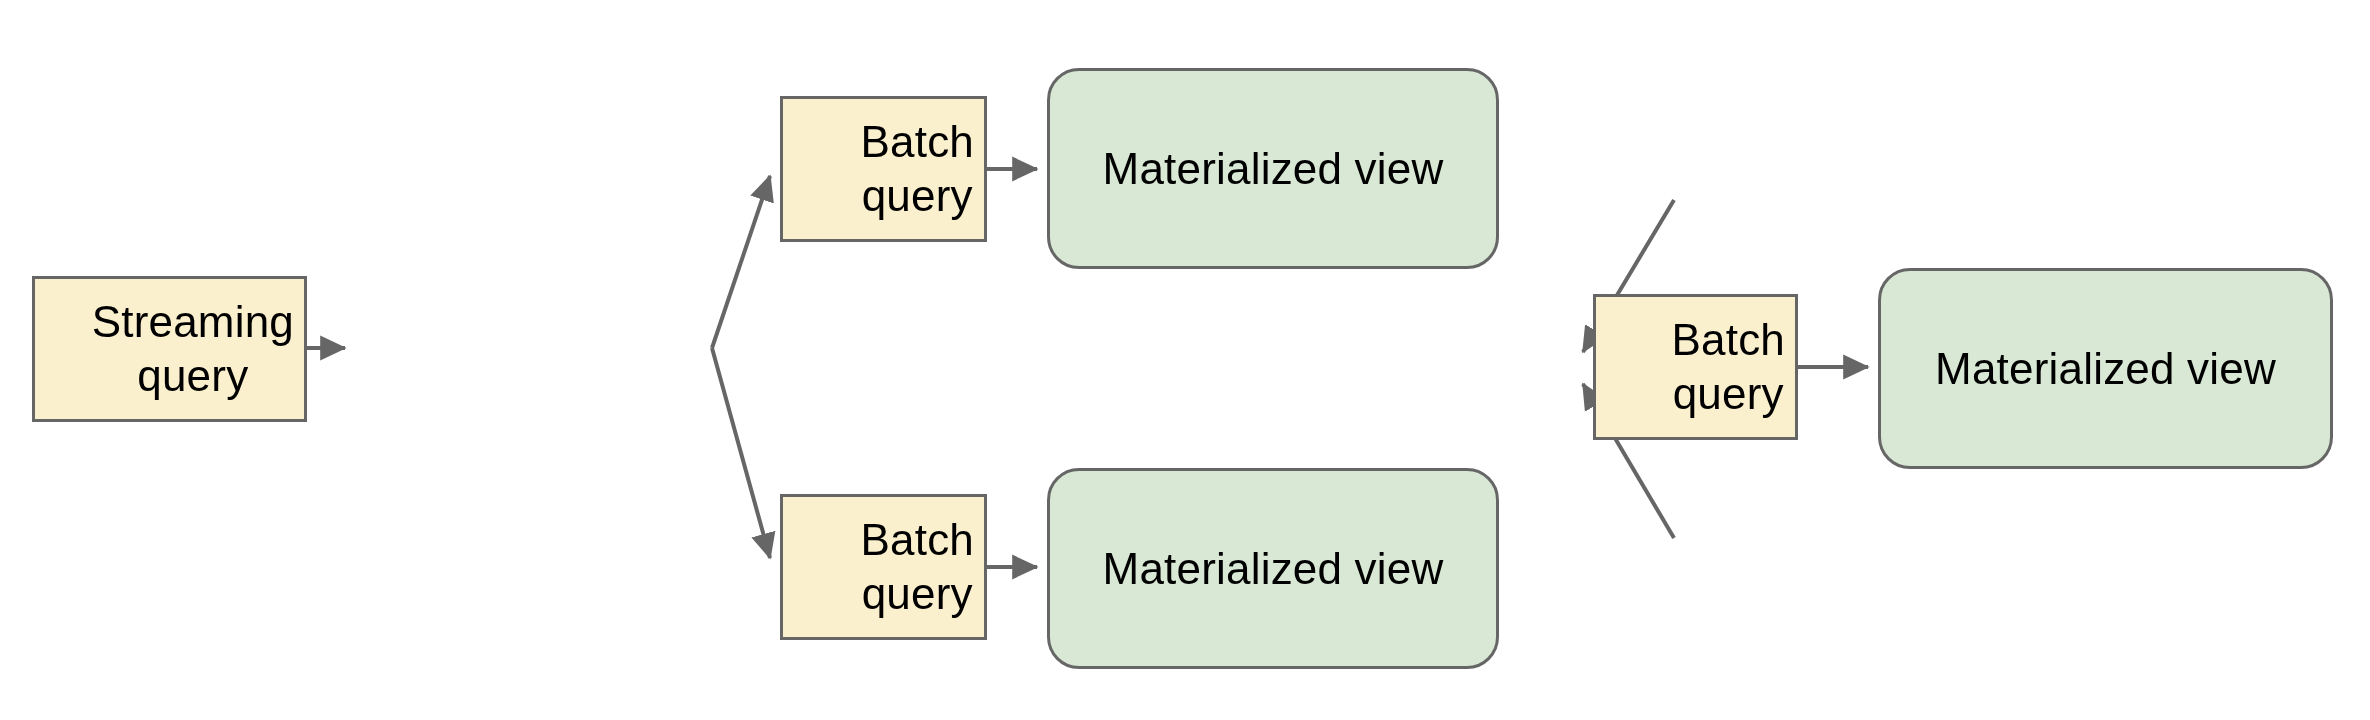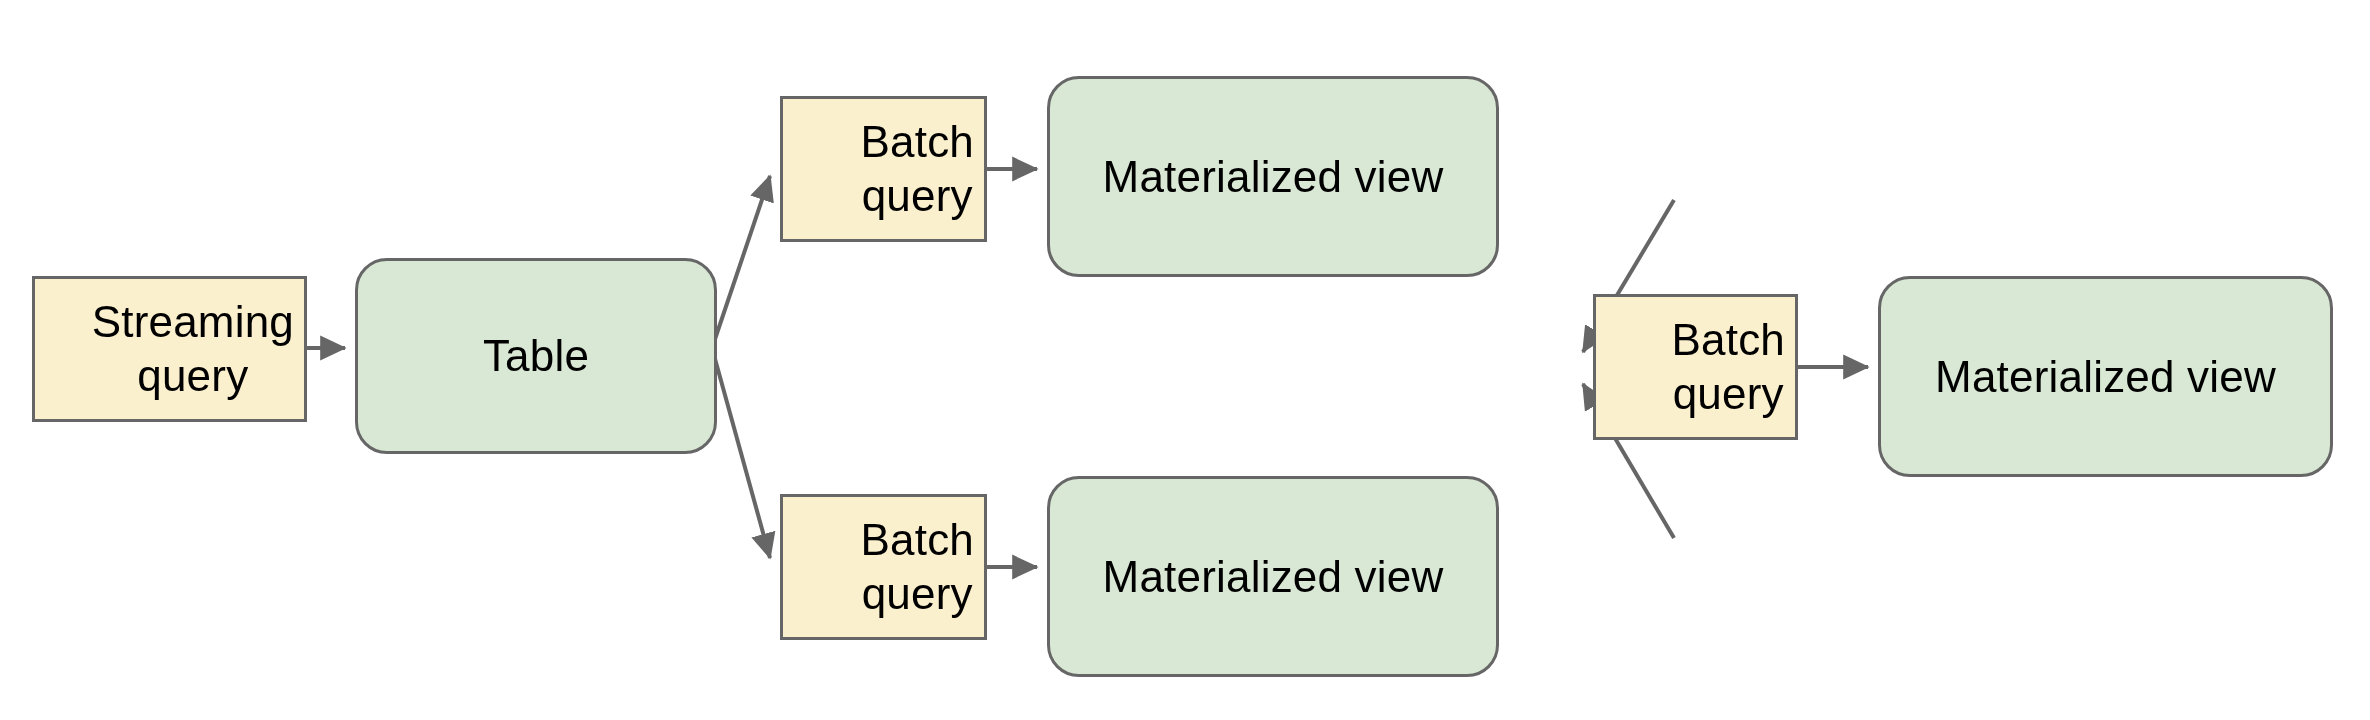--- a/index.html
+++ b/index.html
@@ -38,21 +38,20 @@
     font-size: 44px;
     line-height: 1.22;
     letter-spacing: 0.2px;
     z-index: 2;
   }
   .node-rect {
     border-radius: 0;
   }
   .node-rounded {
     border-radius: 32px;
-    margin-top: 8px;
   }
   .fill-yellow { background: #fbf0cd; justify-content: flex-end; }
   .fill-green  { background: #d8e8d4; }
   .node-label {
     display: block;
     white-space: pre-line;
     padding: 0 10px;
   }
 </style>
 </head>
@@ -82,23 +81,20 @@
     <path class="edge" fill="none" stroke="#666666" stroke-width="4" marker-end="url(#arrowhead)" d="M 1674 538 L 1583 384"></path>
 
     <path class="edge" fill="none" stroke="#666666" stroke-width="4" marker-end="url(#arrowhead)" d="M 1798 367 L 1868 367"></path>
   </svg>
 
   <div class="node node-rect fill-yellow" id="node-streaming-query" style="left: 32px; top: 276px; width: 275px; height: 146px; background: rgb(251, 240, 205); border-color: rgb(102, 102, 102); color: rgb(0, 0, 0); border-radius: 0px;">
     <span class="node-label">Streaming
 query</span>
   </div>
 
-  <div class="node node-rounded fill-green" id="node-table" style="left: 355px; top: 250px; width: 362px; height: 196px; background: rgb(216, 232, 212); border-color: rgb(102, 102, 102); color: rgb(0, 0, 0); border-radius: 32px;">
-    <span class="node-label">Table</span>
-  </div>
 
   <div class="node node-rect fill-yellow" id="node-batch-query-top" style="left: 780px; top: 96px; width: 207px; height: 146px; background: rgb(251, 240, 205); border-color: rgb(102, 102, 102); color: rgb(0, 0, 0); border-radius: 0px;">
     <span class="node-label">Batch
 query</span>
   </div>
 
   <div class="node node-rounded fill-green" id="node-materialized-view-top" style="left: 1047px; top: 68px; width: 452px; height: 201px; background: rgb(216, 232, 212); border-color: rgb(102, 102, 102); color: rgb(0, 0, 0); border-radius: 32px;">
     <span class="node-label">Materialized view</span>
   </div>
 

